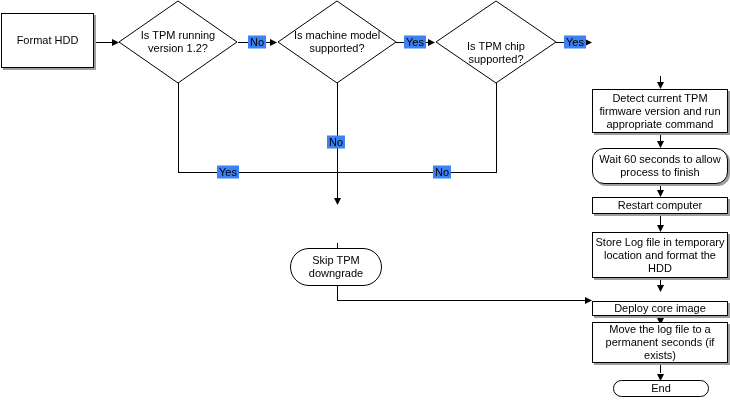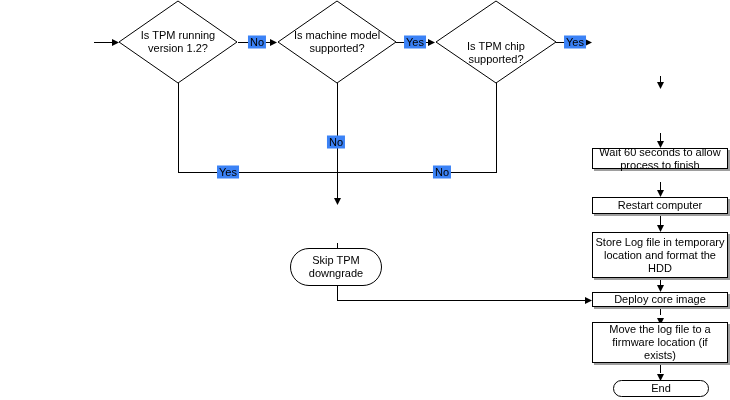--- a/index.html
+++ b/index.html
@@ -87,30 +87,32 @@
     <path class="arrowhead" d="M660.5 232 l-3.5 -7 l7 0 z"></path>
     <path class="arrowhead" d="M660.5 292 l-3.5 -7 l7 0 z"></path>
     <path class="arrowhead" d="M660.5 325 l-3.5 -7 l7 0 z"></path>
     <path class="arrowhead" d="M660.5 381 l-3.5 -7 l7 0 z"></path>
 
     <polygon class="diamond" points="178,1 237,42 178,83 119,42"></polygon>
     <polygon class="diamond" points="337,1 396,42 337,83 278,42"></polygon>
     <polygon class="diamond" points="496,1 556,42 496,83 436,42"></polygon>
   </svg>
 
+  <div class="node rect" style="left:1px; top:13px; width:93px; height:55px;">Format HDD</div>
 
   <div class="diamond-text" style="left:178px; top:42px;">Is TPM running version 1.2?</div>
   <div class="diamond-text" style="left:337px; top:42px;">Is machine model supported?</div>
   <div class="diamond-text" style="left:496px; top:42px;margin-top:11px;">Is TPM chip supported?</div>
 
-  <div class="node rect col" style="top:148px; height:21px;">Wait 60 seconds to allow process to finish</div>
+  <div class="node rect col" style="top:89px; height:44px;">Detect current TPM firmware version and run appropriate command</div>
+  <div class="node rect col" style="top:148px; height:36px;border-radius:12px;">Wait 60 seconds to allow process to finish</div>
   <div class="node rect col" style="top:232px; height:46px;">Store Log file in temporary location and format the HDD</div>
   <div class="node rect col" style="top:197px; height:17px;">Restart computer</div>
-  <div class="node rect col" style="top:292px; height:15px;">Deploy core image</div>
-  <div class="node rect col" style="top:322px; height:41px;">Move the log file to a firmware location (if exists)</div>
+  <div class="node rect col" style="top:301px; height:15px;">Deploy core image</div>
+  <div class="node rect col" style="top:322px; height:41px;">Move the log file to a permanent seconds (if exists)</div>
 
   <div class="node stadium" style="left:290px; top:205px; width:92px; height:38px;margin-top:43px;">Skip TPM downgrade</div>
 
   <div class="node terminator" style="left:613px; top:380px; width:96px; height:17px;">End</div>
 
   <span class="edge-label" style="left:257px; top:42px;">No</span>
   <span class="edge-label" style="left:415px; top:42px;">Yes</span>
   <span class="edge-label" style="left:575px; top:42px;">Yes</span>
   <span class="edge-label" style="left:228px; top:172px;">Yes</span>
   <span class="edge-label" style="left:336px; top:142px;">No</span>

